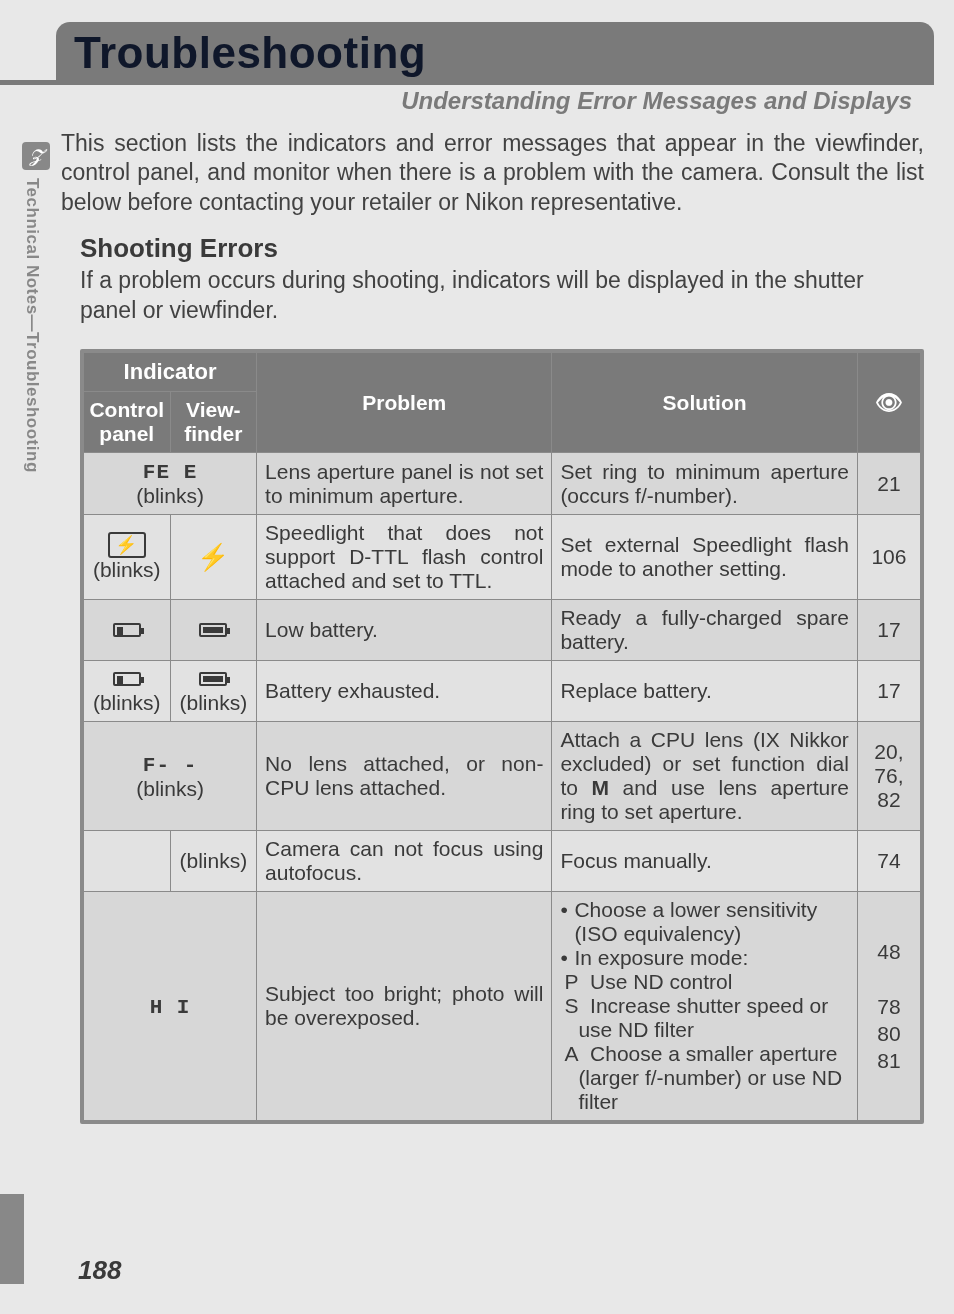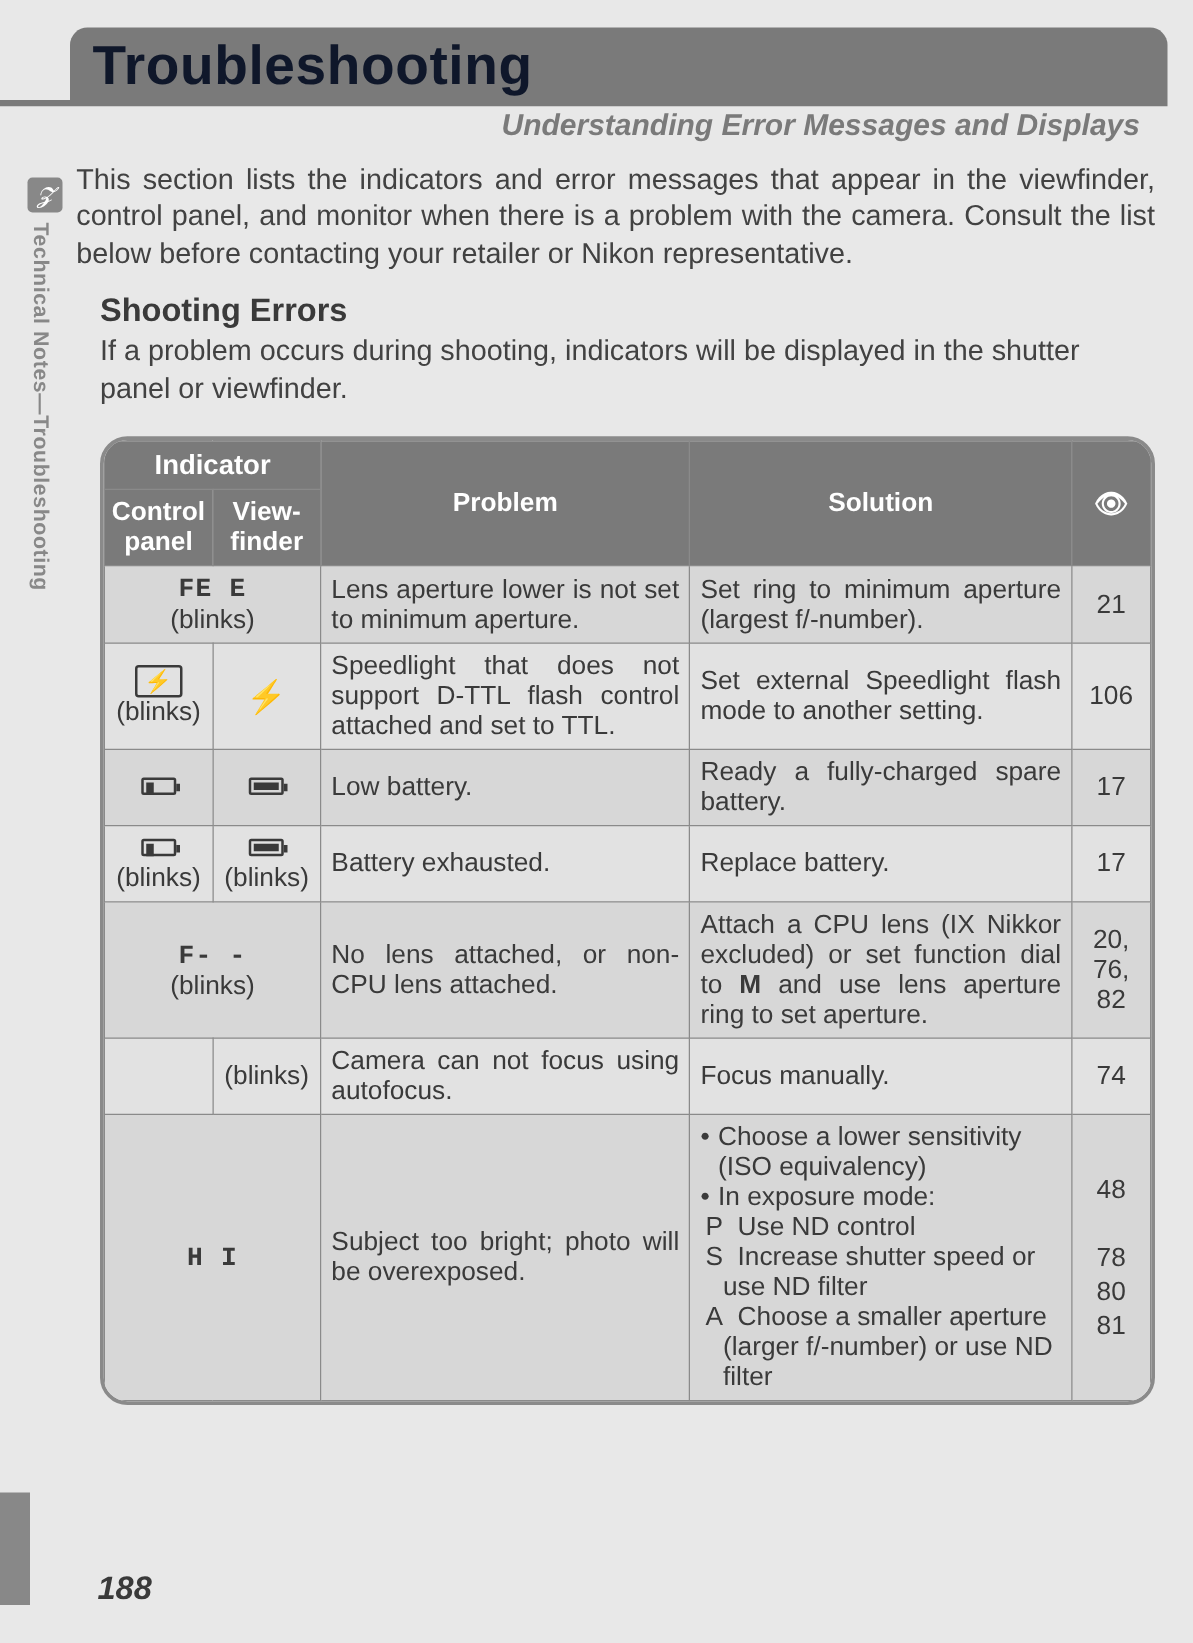--- a/index.html
+++ b/index.html
@@ -97,21 +97,21 @@
     font-style: italic;
     font-size: 26px;
     font-weight: 600;
     color: #3a3a3a;
   }
 
   
   .tbl {
     margin: 24px 30px 0 80px;
     border: 3px solid #8a8a8a;
-    border-radius: 22px;
+    border-radius: 2px;
     overflow: hidden;
   }
   table { border-collapse: collapse; width: 100%; table-layout: fixed; }
   th, td { border: 1px solid #8a8a8a; }
   thead th {
     background: #7a7a7a;
     color: #fff;
     font-weight: 700;
     font-size: 21px;
     padding: 6px 4px;
@@ -220,22 +220,22 @@
       <th>View-finder</th>
     </tr>
   </thead>
   <tbody>
 
     <tr>
       <td colspan="2" class="center">
         <span class="mono">FE E</span><br>
         <span>(blinks)</span>
       </td>
-      <td class="just">Lens aperture lower is not set to minimum aperture.</td>
-      <td class="just">Set ring to minimum aperture (largest f/-number).</td>
+      <td class="just">Lens aperture panel is not set to minimum aperture.</td>
+      <td class="just">Set ring to minimum aperture (occurs f/-number).</td>
       <td class="pg">21</td>
     </tr>
 
     <tr>
       <td class="center">
         <span class="icon-flash">⚡</span><br>
         <span>(blinks)</span>
       </td>
       <td class="center">
         <span style="font-size:26px;font-weight:700">⚡</span>

